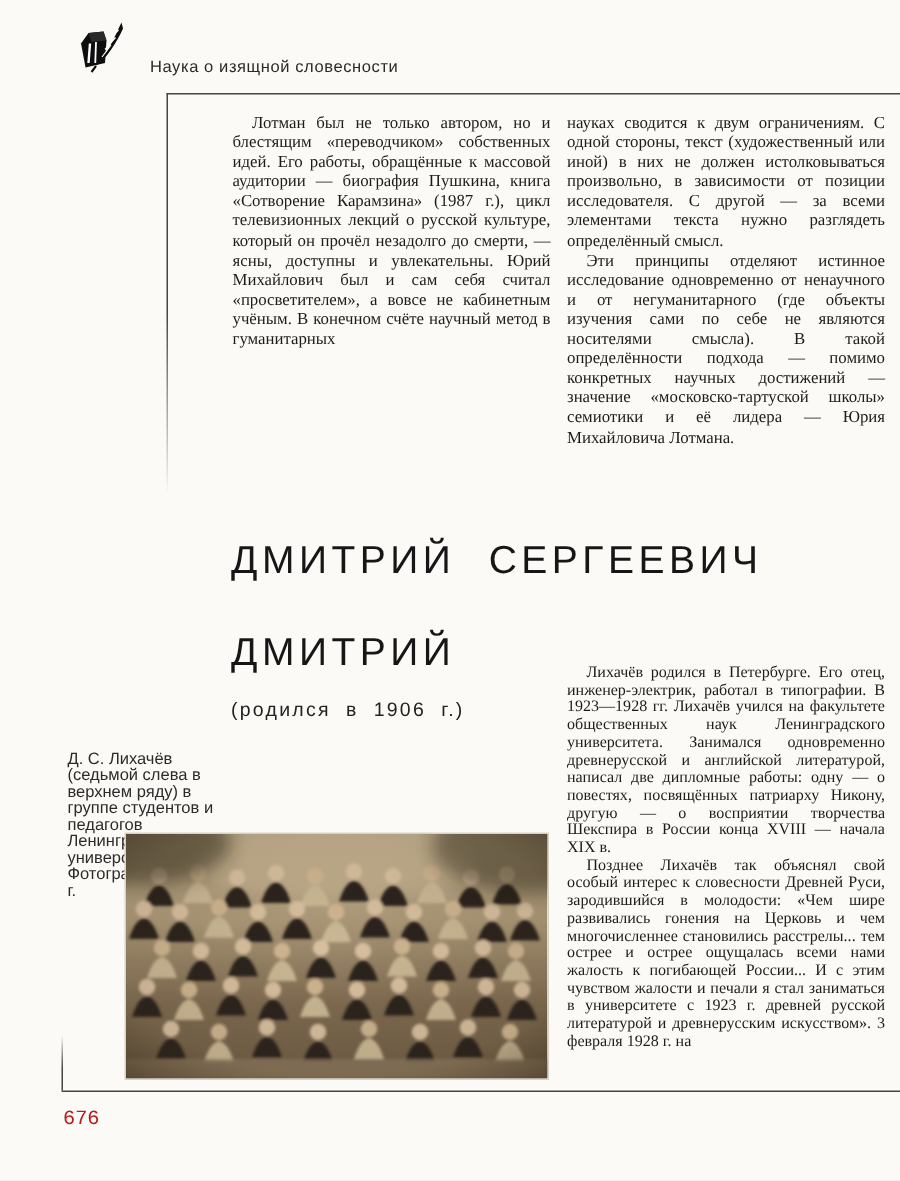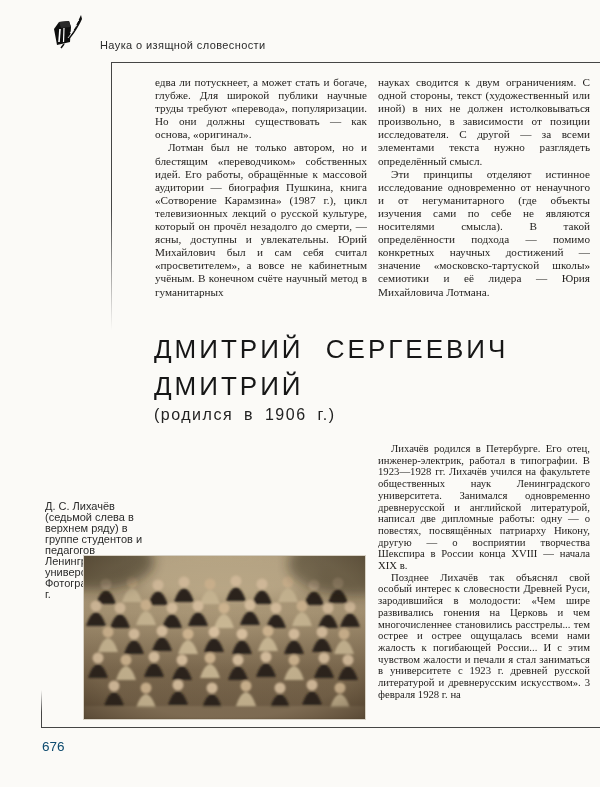--- a/index.html
+++ b/index.html
@@ -27,40 +27,40 @@
   .col p.indent{text-indent:13px;}
   .col-top-left {left:155px;top:76px;}
   .col-top-right{left:378px;top:76px;}
   .col-art{font-size:10.7px;line-height:11.7px;}
   .col-art-left {left:155px;top:443px;}
   .col-art-right{left:378px;top:443px;}
   
   .article-heading{position:absolute;left:154px;top:331px;font-family:"Liberation Sans", sans-serif;}
   .article-heading .t{
     font-size:26px;line-height:37px;font-weight:500;color:#161616;
-    letter-spacing:3px;word-spacing:12px;white-space:nowrap;
+    letter-spacing:3px;word-spacing:12px;white-space:nowrap;margin-top:24px;
   }
   .article-heading .sub{
-    margin-top:1px;font-size:16px;color:#222;letter-spacing:1.5px;word-spacing:5px;
+    margin-top:12px;font-size:13px;color:#222;letter-spacing:1.5px;word-spacing:5px;
   }
   
   .photo-caption{
     position:absolute;left:45px;top:458px;width:98px;
     font-family:"Liberation Sans", sans-serif;font-size:11px;line-height:11px;color:#2b2b2b;margin-top:43px;
   }
   
   .photo{
     position:absolute;left:84px;top:556px;width:281px;height:163px;
     box-shadow:0 0 0 1px #d8d2c6;
   }
   .photo svg{display:block;}
   
   .page-number{
     position:absolute;left:42px;top:739px;
-    font-family:Liberation Sans, sans-serif;font-size:13.5px;color:#0c4a6e;
+    font-family:Liberation Mono, monospace;font-size:13.5px;color:#b91c1c;
   }
 </style>
 </head>
 <body>
 
 <div class="page">
 
   <div class="logo">
     <svg width="36" height="38" viewBox="0 0 36 38" xmlns="http://www.w3.org/2000/svg">
       <path d="M6,15 L11,8 L21,7 L23,13 L22,28 L9,31 Z" fill="#0e0e0e"></path>
@@ -72,21 +72,20 @@
       <path d="M16,30 L13,34" stroke="#0e0e0e" stroke-width="1.4"></path>
     </svg>
   </div>
 
   <div class="section-header">Наука о изящной словесности</div>
 
   <div class="rule-top"></div>
   <div class="stub-top"></div>
 
   <div class="col col-top-left">
-    <p>едва ли потускнеет, а может стать и богаче, глубже. Для широкой публики научные труды требуют «перевода», популяризации. Но они должны существовать — как основа, «оригинал».</p>
     <p class="indent">Лотман был не только автором, но и блестящим «переводчиком» собственных идей. Его работы, обращённые к массовой аудитории — биография Пушкина, книга «Сотворение Карамзина» (1987 г.), цикл телевизионных лекций о русской культуре, который он прочёл незадолго до смерти, — ясны, доступны и увлекательны. Юрий Михайлович был и сам себя считал «просветителем», а вовсе не кабинетным учёным. В конечном счёте научный метод в гуманитарных</p>
   </div>
   <div class="col col-top-right">
     <p>науках сводится к двум ограничениям. С одной стороны, текст (художественный или иной) в них не должен истолковываться произвольно, в зависимости от позиции исследователя. С другой — за всеми элементами текста нужно разглядеть определённый смысл.</p>
     <p class="indent">Эти принципы отделяют истинное исследование одновременно от ненаучного и от негуманитарного (где объекты изучения сами по себе не являются носителями смысла). В такой определённости подхода — помимо конкретных научных достижений — значение «московско-тартуской школы» семиотики и её лидера — Юрия Михайловича Лотмана.</p>
   </div>
 
   <div class="article-heading">
     <div class="t">ДМИТРИЙ СЕРГЕЕВИЧ</div>
     <div class="t">ДМИТРИЙ</div>

